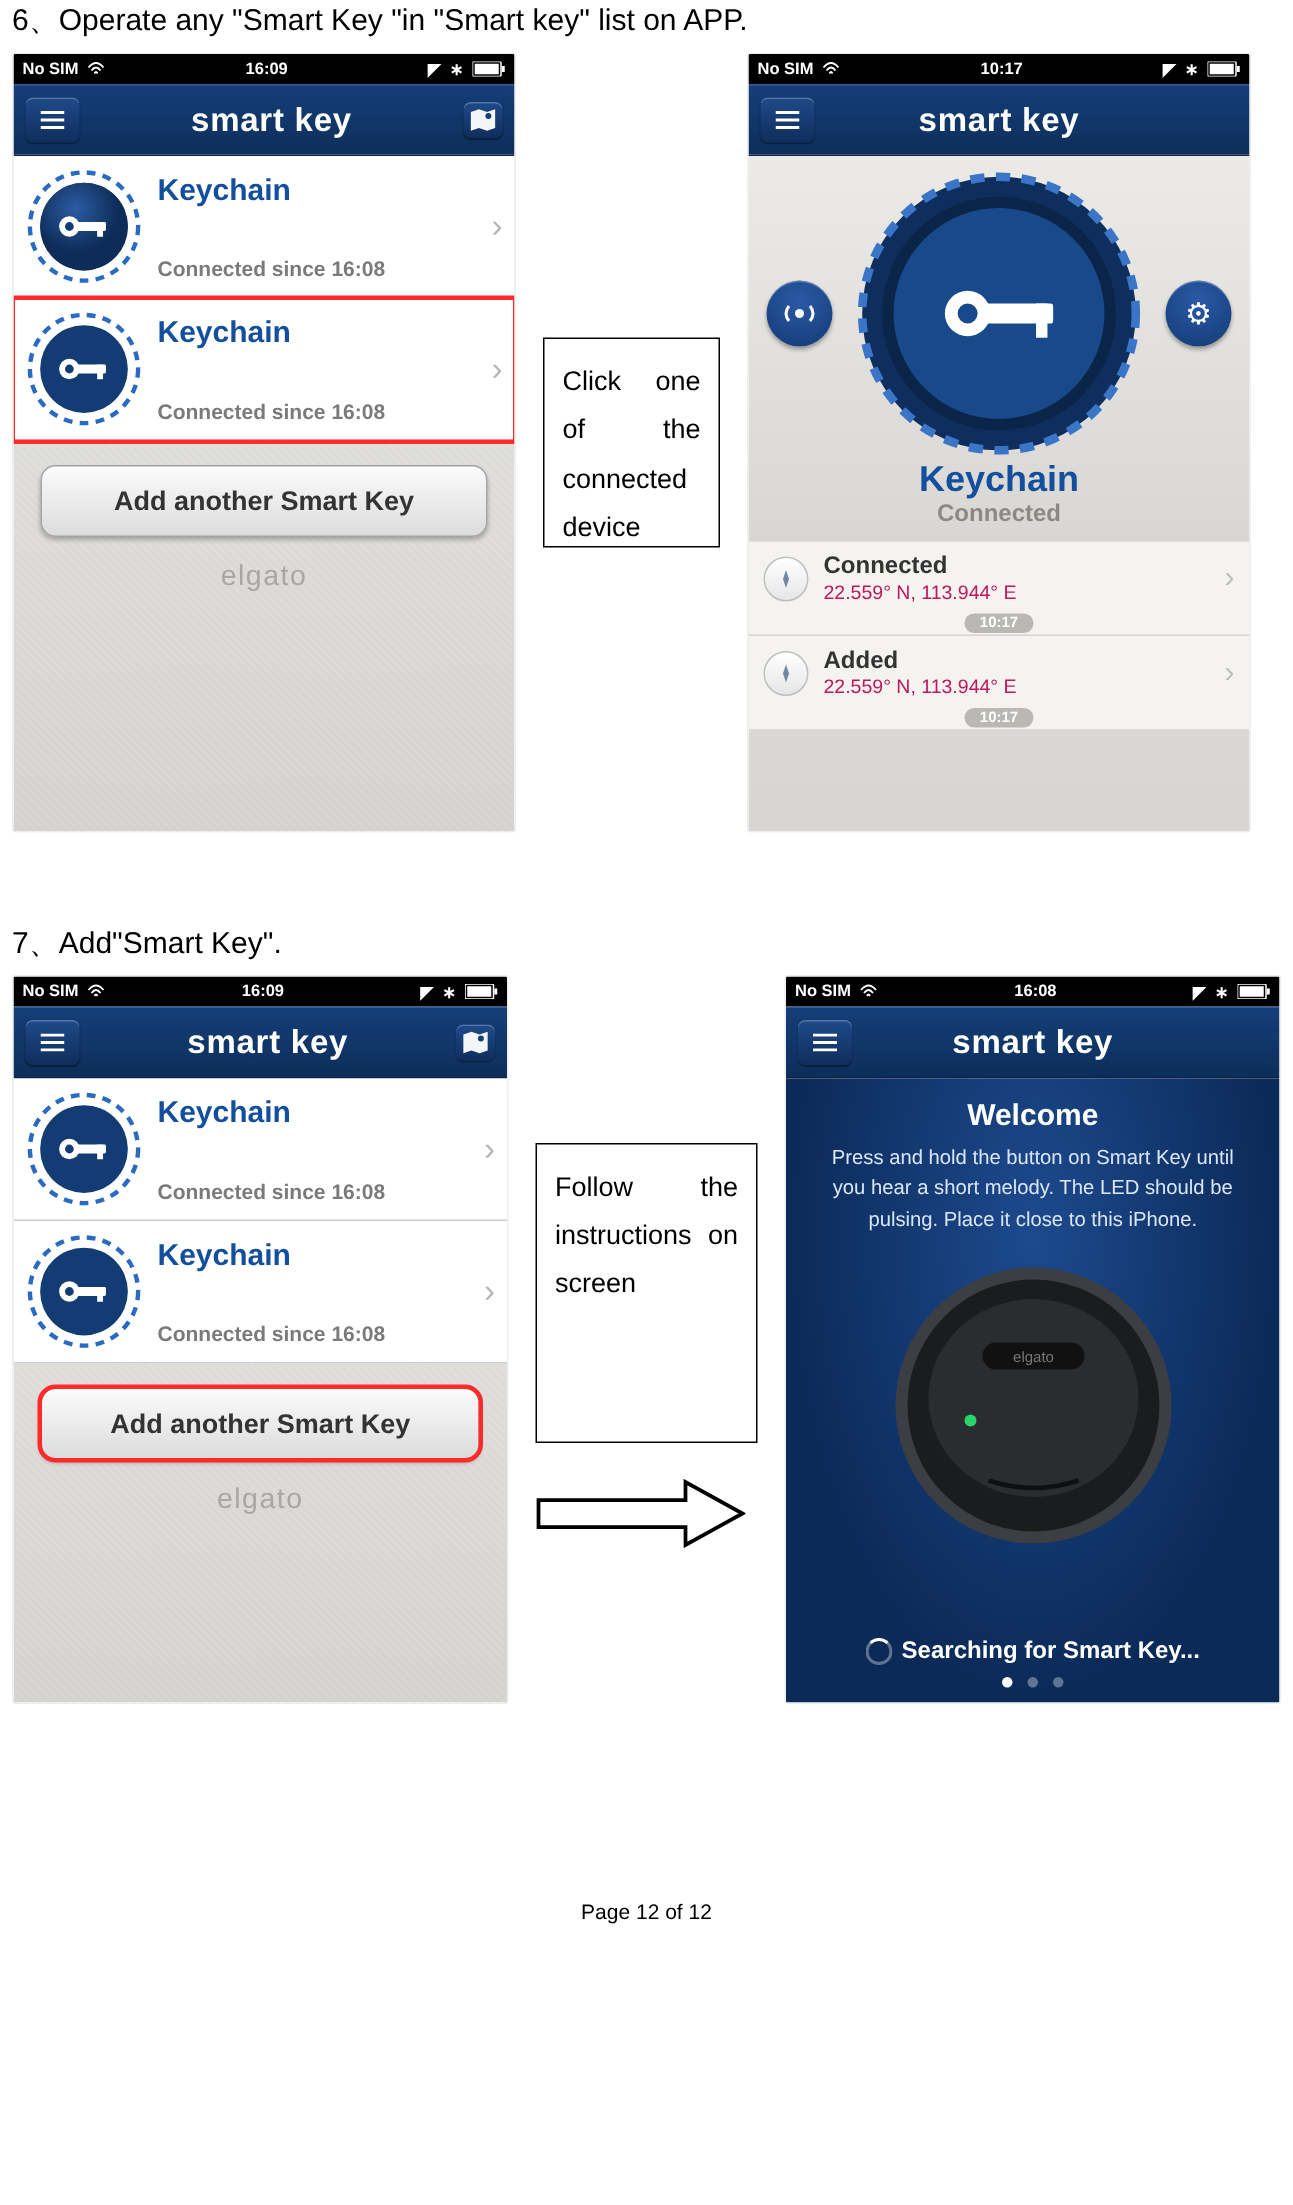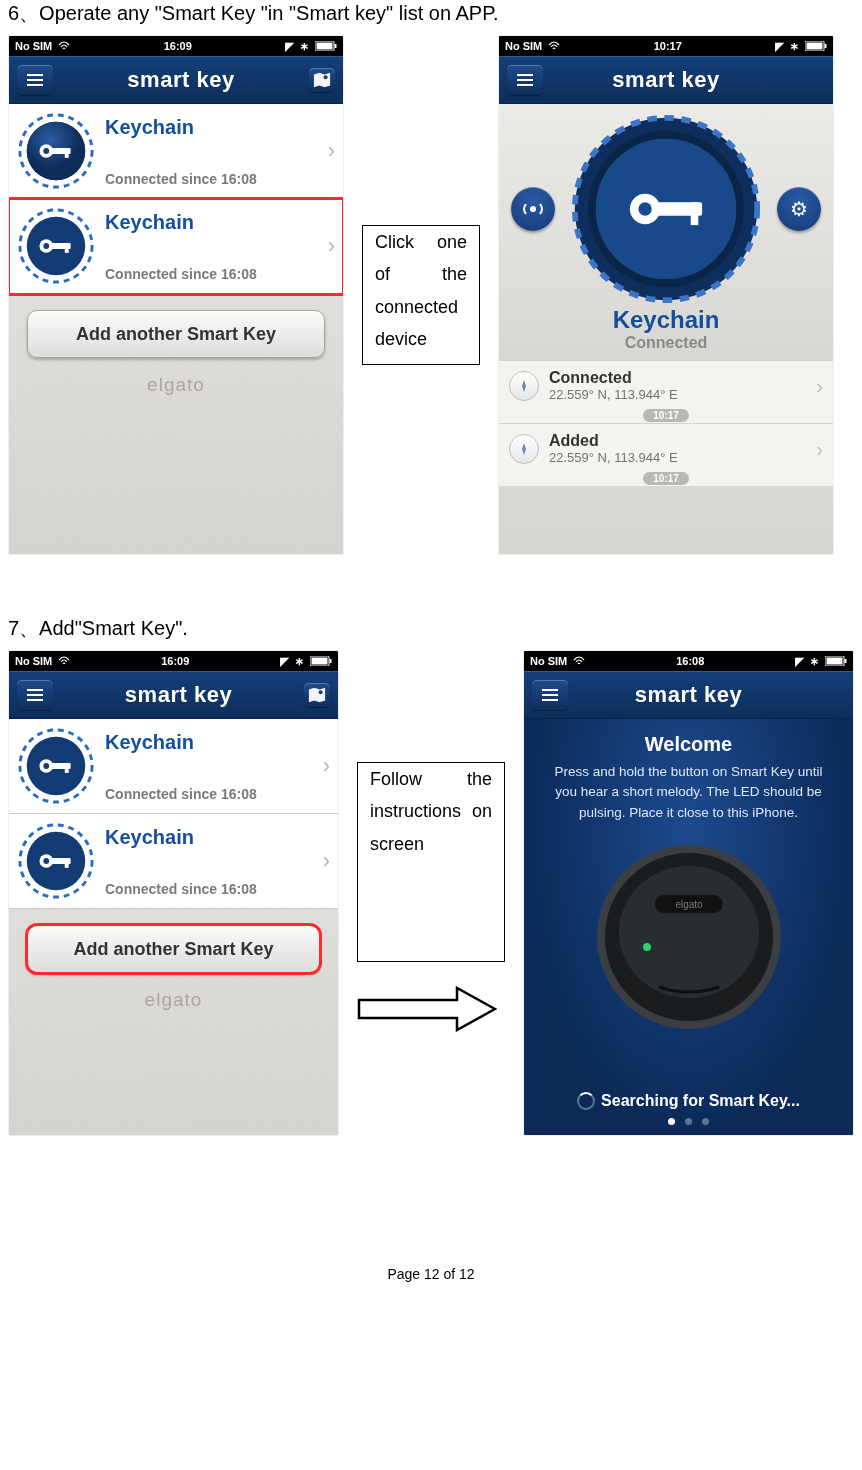--- a/index.html
+++ b/index.html
@@ -6,21 +6,21 @@
   body { margin:0; padding:0; font-family: Arial, Helvetica, sans-serif; width:862px; background:#fff; color:#000; }
   .page { width:862px; padding:0 0 40px 0; position:relative; }
 
   
   .doc-step { font-size:20px; padding:0 8px 6px 8px; }
 
   .row { display:flex; align-items:center; gap:18px; padding:2px 8px 0 8px; }
   .col { display:flex; flex-direction:column; align-items:flex-start; }
 
   
-  .callout { border:1.5px solid #000; padding:0 12px; font-size:18px; line-height:1.8; text-align:justify; text-align-last:justify; white-space:pre-line; }
+  .callout { border:1.5px solid #000; padding:12px 12px; font-size:18px; line-height:1.8; text-align:justify; text-align-last:justify; white-space:pre-line; }
   .callout-a { width:118px; height:140px; }
   .callout-b { width:148px; height:200px; margin-top:12px; }
 
   
   .arrow-wrap { display:flex; justify-content:center; margin-top:24px; }
   .arrow svg { width:140px; height:46px; }
 
   
   .phone { width:336px; background:#fff; border:1px solid #eee; border-radius:2px; overflow:hidden; font-family: "Helvetica Neue", Helvetica, Arial, sans-serif; }
   .phone-short { height:486px; display:flex; flex-direction:column; }
@@ -67,21 +67,21 @@
   .dial-row { display:flex; align-items:center; justify-content:center; gap:16px; width:100%; }
   .dial-side { width:44px; height:44px; border-radius:50%; background:radial-gradient(circle at 50% 30%, #2a5aa6, #143a74); display:flex; align-items:center; justify-content:center; color:#fff; box-shadow:inset 0 1px 0 rgba(255,255,255,.25),0 2px 3px rgba(0,0,0,.35); }
   .dial { width:190px; height:190px; }
   .det-name { color:#134f9c; font-weight:800; font-size:24px; margin-top:2px; }
   .det-stat { color:#8a8984; font-size:16px; font-weight:600; margin-bottom:2px; }
   .history { background:#f4f3f0; }
   .hrow { display:flex; align-items:center; padding:8px 10px; border-top:1px solid #d5d3cf; position:relative; }
   .hrow .bubble { width:30px; height:30px; border-radius:50%; border:1px solid #bfbfbf; background:linear-gradient(#fff,#e6e6e6); display:flex; align-items:center; justify-content:center; margin-right:10px; }
   .hrow .htxt { display:flex; flex-direction:column; }
   .hrow .h1 { font-weight:800; font-size:16px; color:#333; }
-  .hrow .h2 { color:#737373; font-size:13px; }
+  .hrow .h2 { color:#be185d; font-size:13px; }
   .hrow .chev { position:absolute; right:10px; top:50%; transform:translateY(-50%); color:#bdbdbd; font-size:20px; }
   .tstamp { display:flex; justify-content:center; }
   .tpill { background:#b9b8b3; color:#fff; font-size:10px; font-weight:700; padding:1px 10px; border-radius:10px; position:relative; top:-1px; }
 
   
   .welcome-area { flex:1; background:radial-gradient(ellipse at 50% 25%, #1d4a8e 0%, #0b2a58 70%); color:#fff; display:flex; flex-direction:column; align-items:center; padding:14px 18px 10px 18px; }
   .w-title { font-weight:800; font-size:20px; margin-bottom:6px; }
   .w-body { font-size:13.5px; line-height:1.5; text-align:center; color:#dbe6f6; }
   .device-img { width:200px; height:200px; margin-top:14px; }
   .searching { margin-top:auto; display:flex; align-items:center; gap:6px; font-weight:700; font-size:16px; }

